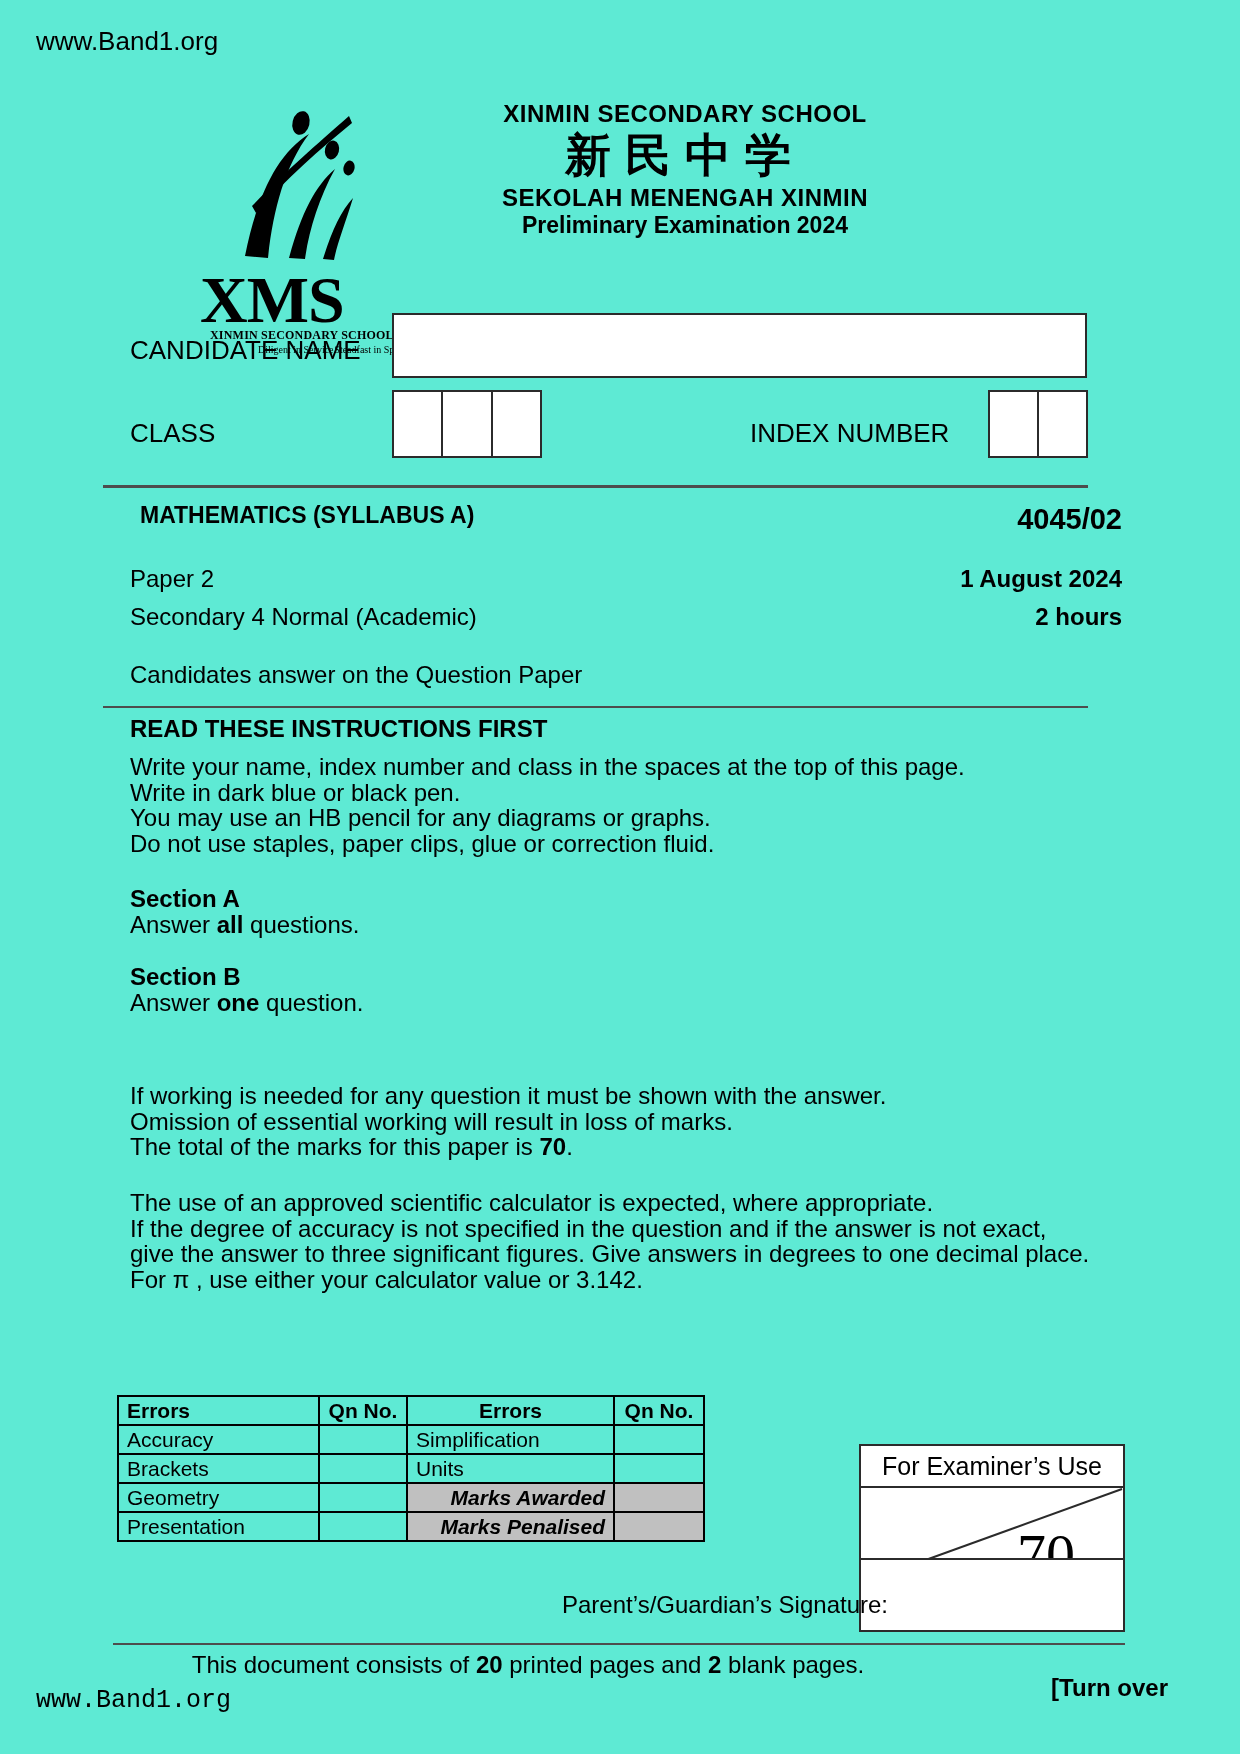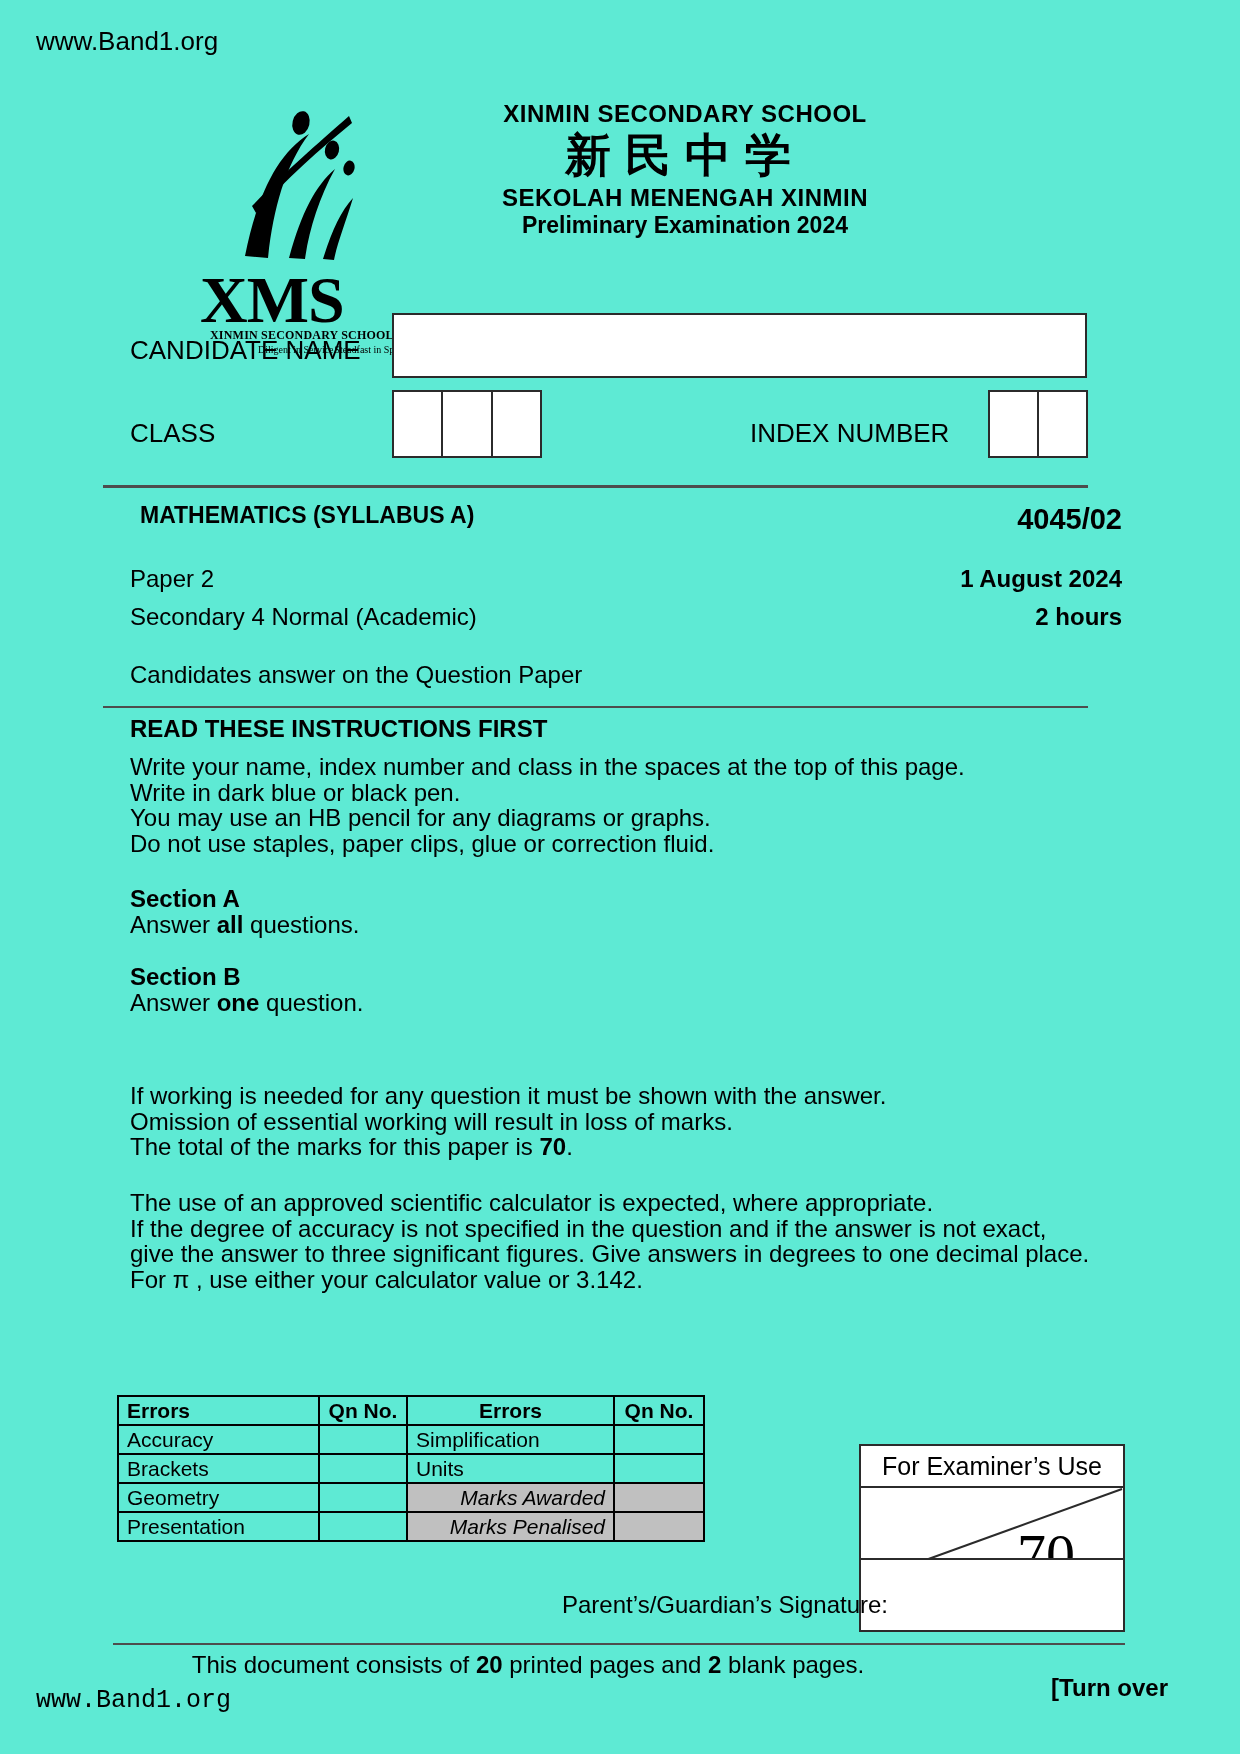--- a/index.html
+++ b/index.html
@@ -1,20 +1,20 @@
 <!DOCTYPE html>
 <html><head>
 <meta charset="utf-8">
 <style>
   html,body{margin:0;padding:0;background:#e8e8e8;}
   .page{position:relative;width:1240px;height:1754px;background:#5eead4;overflow:hidden;
         font-family:"Liberation Sans",sans-serif;color:#000;padding-left:44px;}
   .abs{position:absolute;}
   .b{font-weight:bold;}
-  .bi{font-weight:normal;font-style:italic;margin-left:36px;}
+  .bi{font-weight:bold;font-style:italic;margin-left:36px;}
   .t24{font-size:24px;line-height:25.5px;}
   .t26{font-size:26px;}
   .rule{position:absolute;background:#4d4d4d;}
   
   .hdr{position:absolute;left:430px;top:100px;width:510px;text-align:center;}
   .hdr-en,.hdr-my{font-size:24px;font-weight:bold;letter-spacing:.5px;}
   .hdr-zh{font-size:46px;font-weight:bold;font-family:"Liberation Serif",serif;letter-spacing:14px;line-height:56px;}
   .hdr-exam{font-size:23px;font-weight:bold;}
   
   .logo-acro{position:absolute;left:100px;top:172px;font-family:"Liberation Serif",serif;

